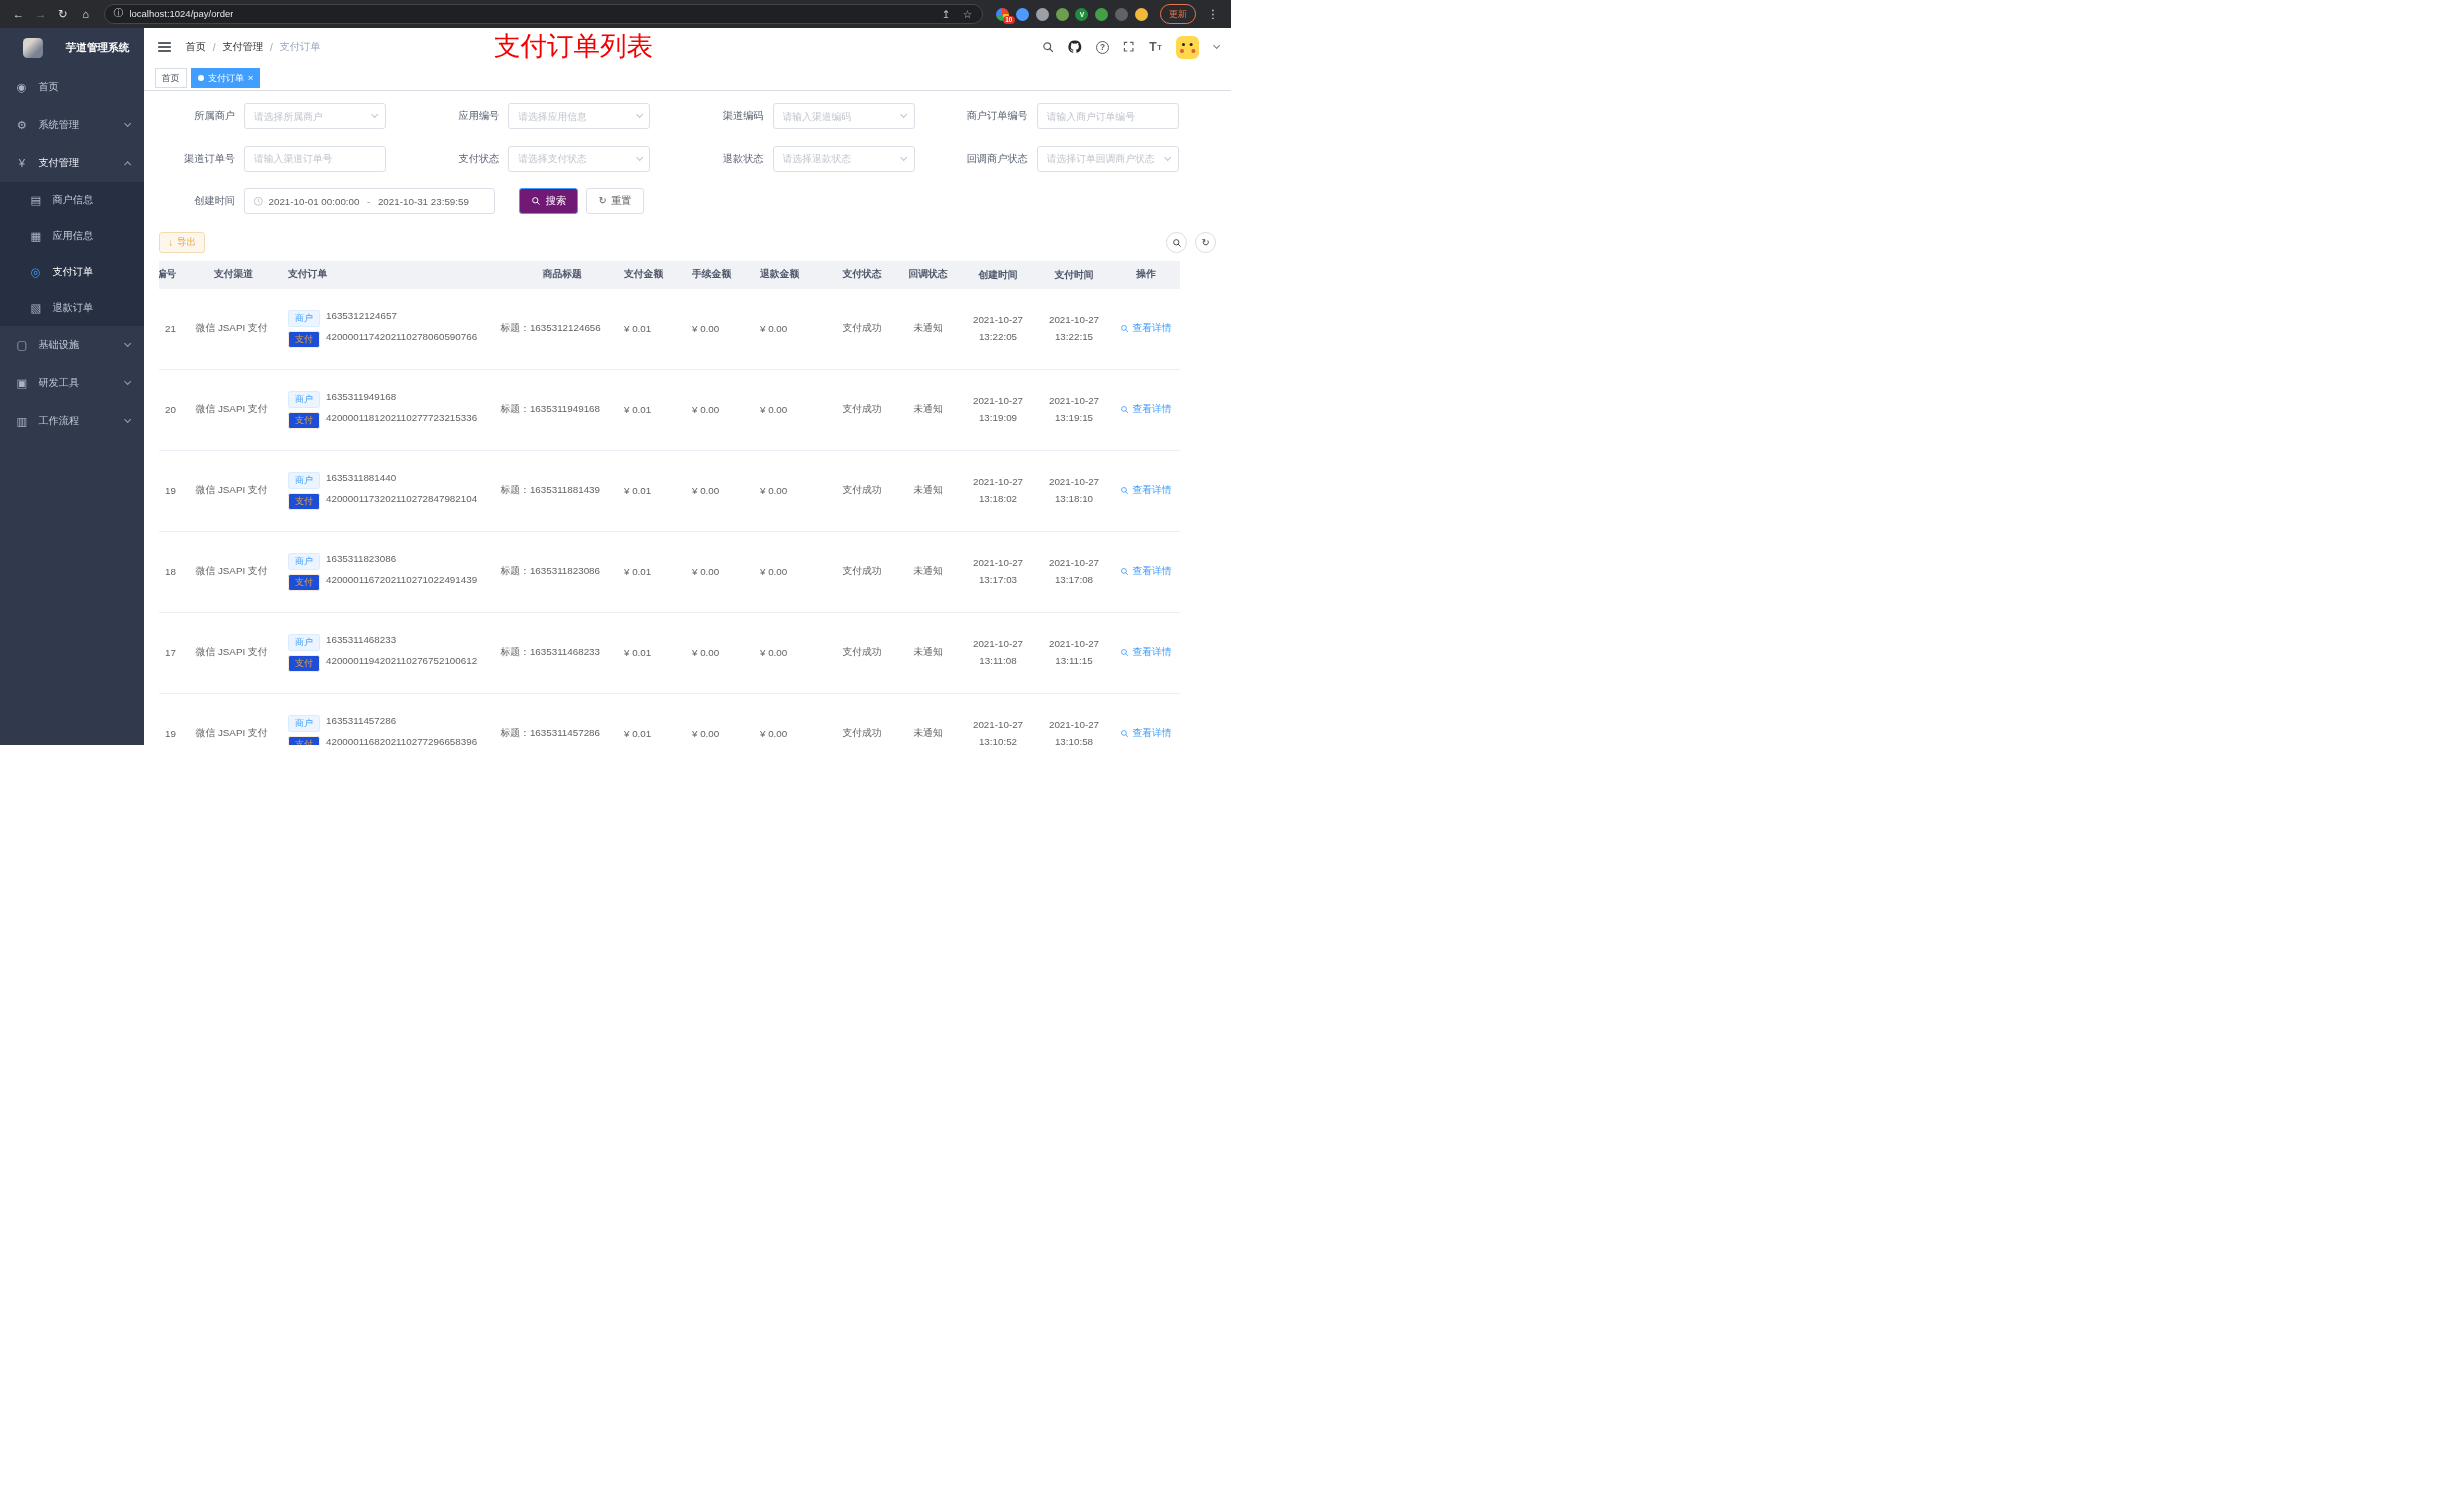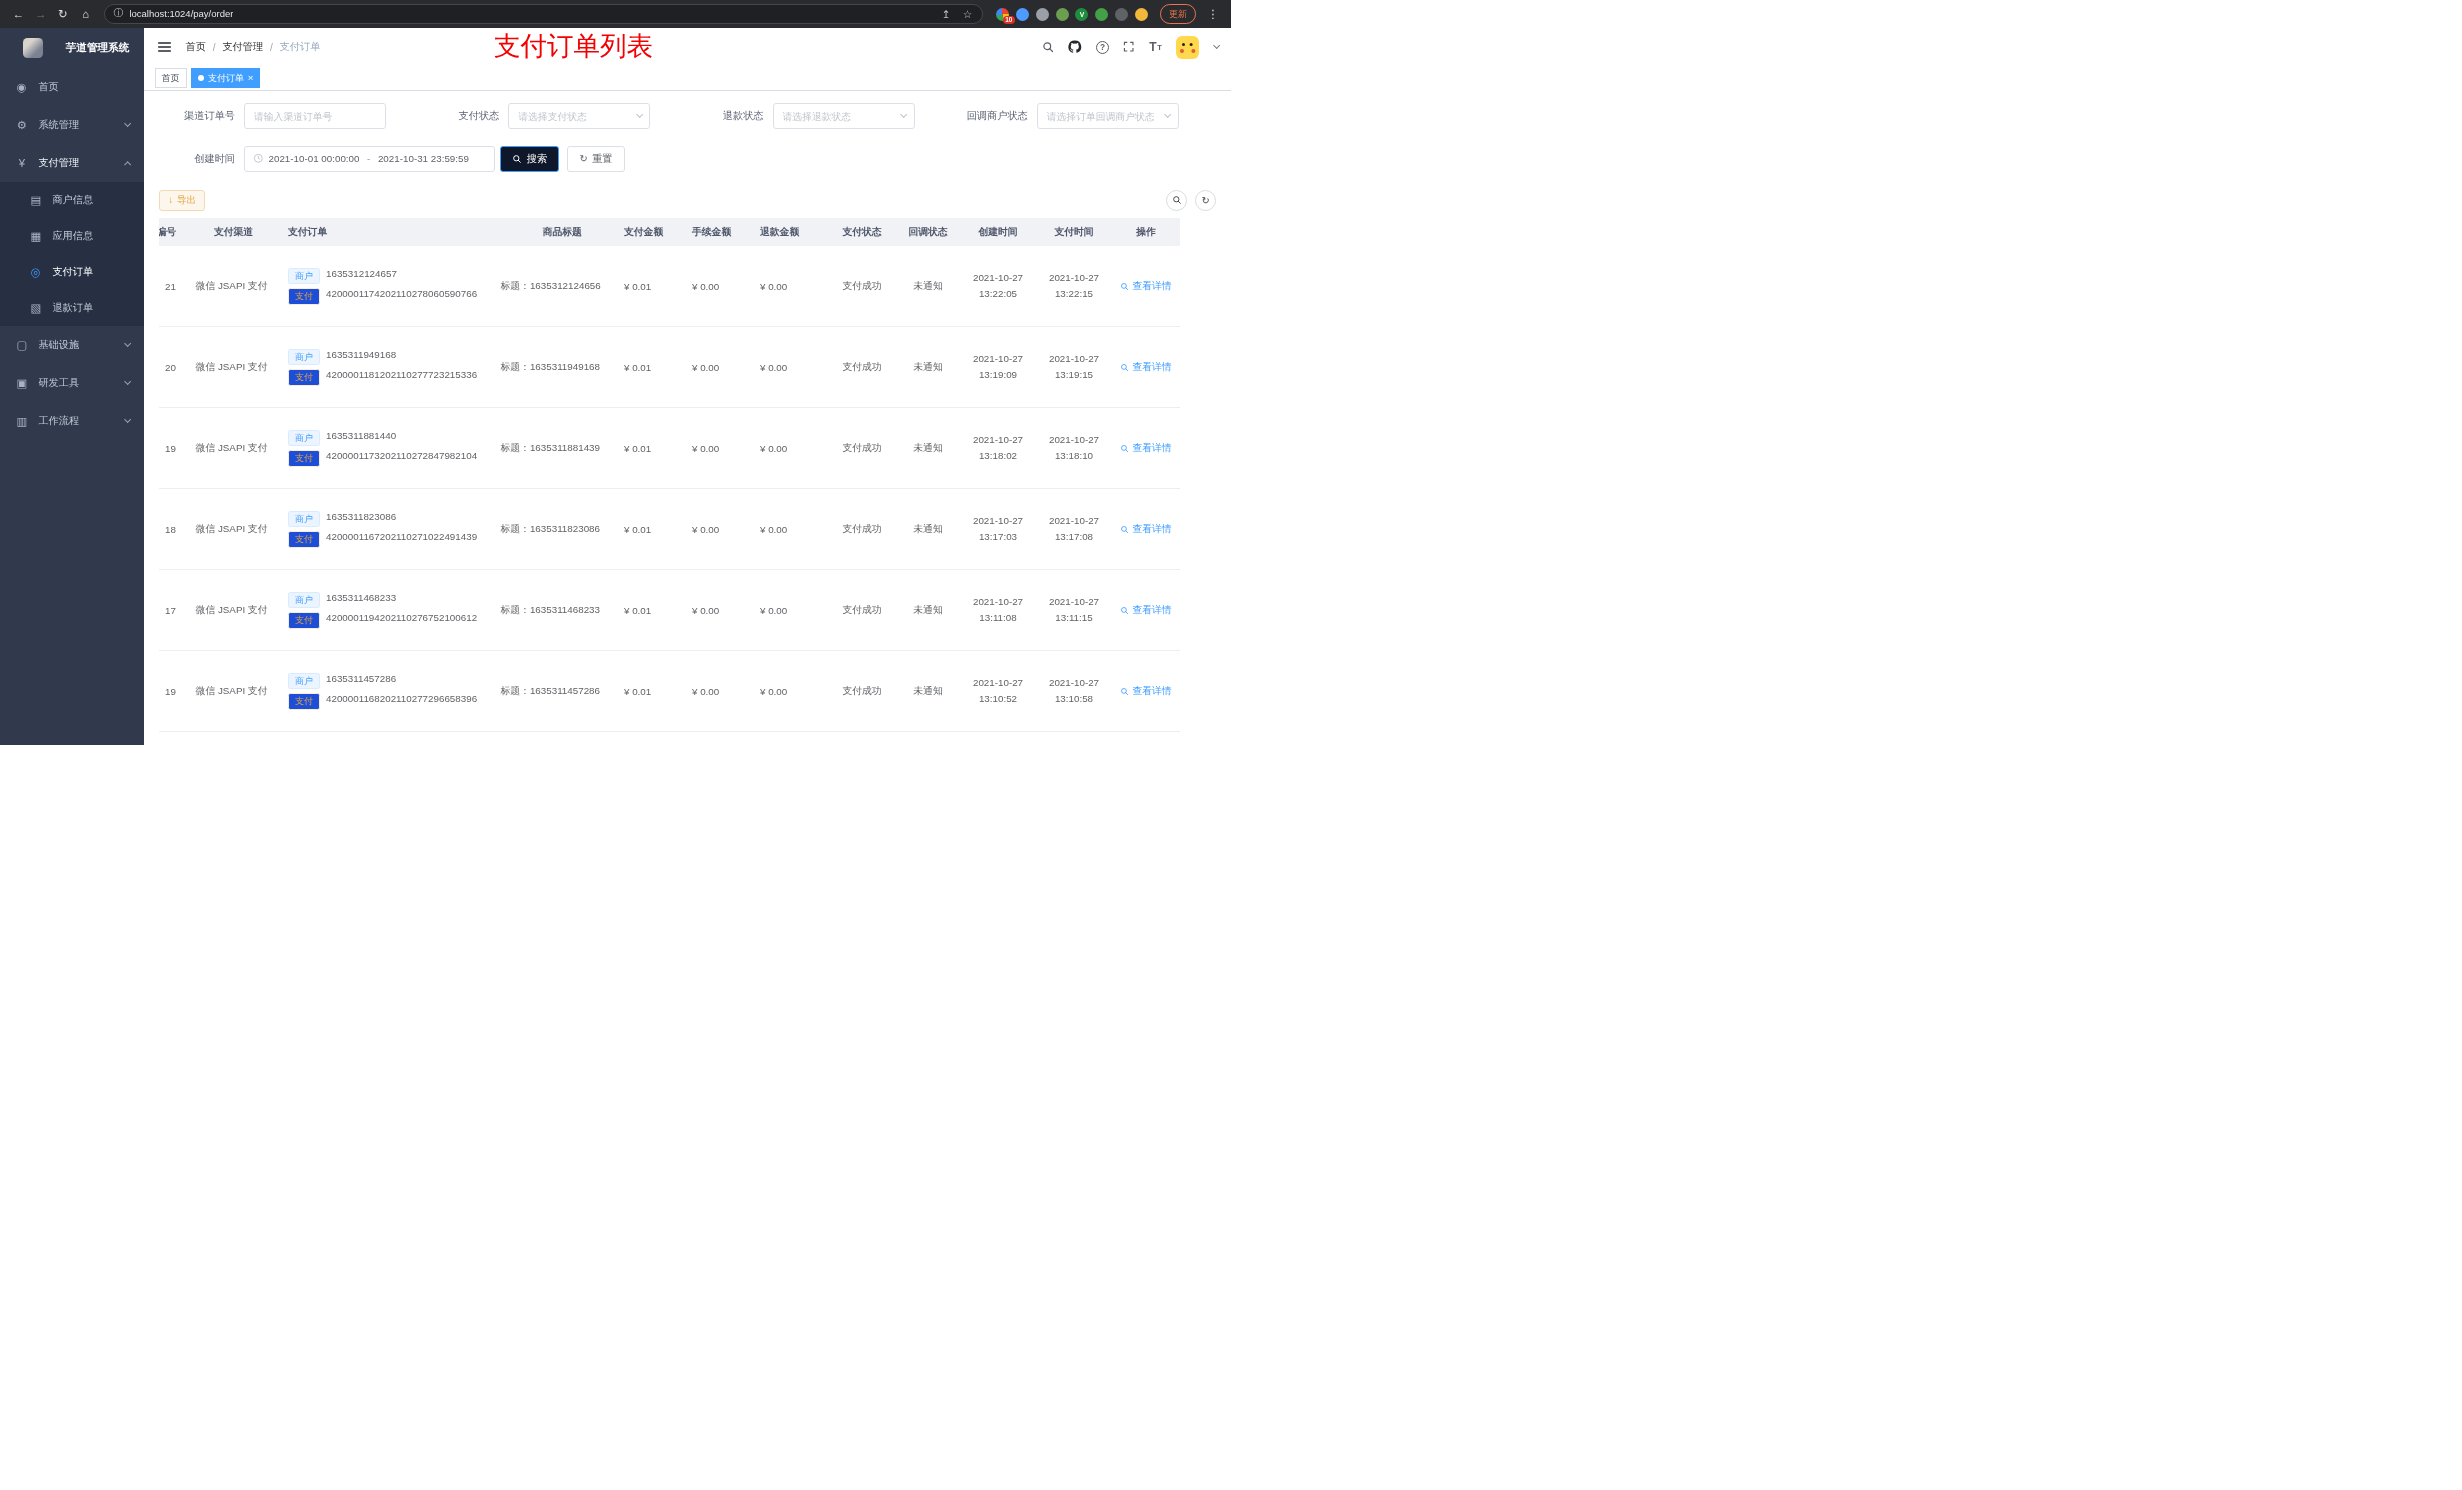--- a/index.html
+++ b/index.html
@@ -78,21 +78,21 @@
 .finput.has-arrow{padding-right:21px}
 .finput::placeholder{color:#bfc4cc}
 .sel-arrow{position:absolute;right:8.3px;top:9px;width:5.3px;height:5.3px;border-right:1.1px solid #c0c4cc;
   border-bottom:1.1px solid #c0c4cc;transform:rotate(45deg);pointer-events:none}
 .datebox{width:251px;height:26px;border:0.8px solid #dcdfe6;border-radius:3px;display:flex;align-items:center;
   gap:5.3px;padding:0 7.6px;font-size:9.8px;color:#606266;cursor:pointer;white-space:nowrap}
 .clock-ic{color:#c0c4cc;display:flex}
 .date-sep{color:#909399;padding:0 2.3px}
 .btn{height:26px;padding:0 11.4px;border-radius:3px;font-size:10.2px;display:inline-flex;align-items:center;
   gap:4.5px;cursor:pointer;font-family:inherit}
-.btn-primary{background:#0f172a;border:0.8px solid #409eff;color:#fff;margin-left:5px}
+.btn-primary{background:#701a75;border:0.8px solid #409eff;color:#fff;margin-left:24px}
 .btn-plain{background:#fff;border:0.8px solid #dcdfe6;color:#606266;margin-left:7.6px}
 .ric{font-size:9.8px;line-height:1}
 
 .toolbar{display:flex;justify-content:space-between;align-items:center;margin-top:18px;margin-bottom:7.6px}
 .btn-export{display:inline-flex;align-items:center;gap:3.8px;height:21px;padding:0 8.3px;font-size:9.5px;
   color:#e6a23c;background:#fdf6ec;border:0.8px solid #f5dab1;border-radius:3px;cursor:pointer;font-family:inherit}
 .tool-circles{display:flex;gap:7.6px}
 .circle-btn{width:21px;height:21px;border-radius:50%;border:0.8px solid #d9dce1;background:#fff;color:#46494d;
   display:flex;align-items:center;justify-content:center;cursor:pointer;font-size:9.8px;font-family:inherit}
 
@@ -253,20 +253,38 @@
     <span>首页</span>
   </div>
   <div class="tag-tab active">
     <span class="tag-dot"></span>
     <span>支付订单</span>
     <span class="tag-close">×</span>
   </div>
 </div>
 
 <div class="main">
+  <div class="filter-row" id="filterRow1">
+      <div class="ffield">
+        <span class="flabel">所属商户</span>
+        <div class="fctrl"><input class="finput has-arrow" placeholder="请选择所属商户" style=""><span class="sel-arrow"></span></div>
+      </div>
+      <div class="ffield">
+        <span class="flabel">应用编号</span>
+        <div class="fctrl"><input class="finput has-arrow" placeholder="请选择应用信息" style=""><span class="sel-arrow"></span></div>
+      </div>
+      <div class="ffield">
+        <span class="flabel">渠道编码</span>
+        <div class="fctrl"><input class="finput has-arrow" placeholder="请输入渠道编码" style=""><span class="sel-arrow"></span></div>
+      </div>
+      <div class="ffield">
+        <span class="flabel">商户订单编号</span>
+        <div class="fctrl"><input class="finput" placeholder="请输入商户订单编号" style=""></div>
+      </div>
+    </div>
   <div class="filter-row" id="filterRow2">
       <div class="ffield">
         <span class="flabel">渠道订单号</span>
         <div class="fctrl"><input class="finput" placeholder="请输入渠道订单号" style=""></div>
       </div>
       <div class="ffield">
         <span class="flabel">支付状态</span>
         <div class="fctrl"><input class="finput has-arrow" placeholder="请选择支付状态" style=""><span class="sel-arrow"></span></div>
       </div>
       <div class="ffield">

